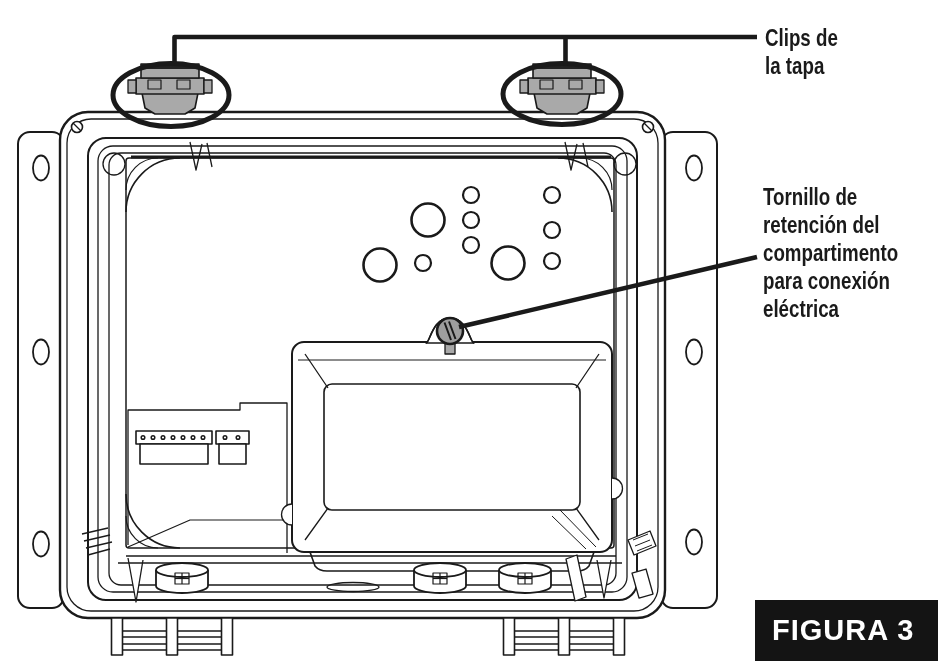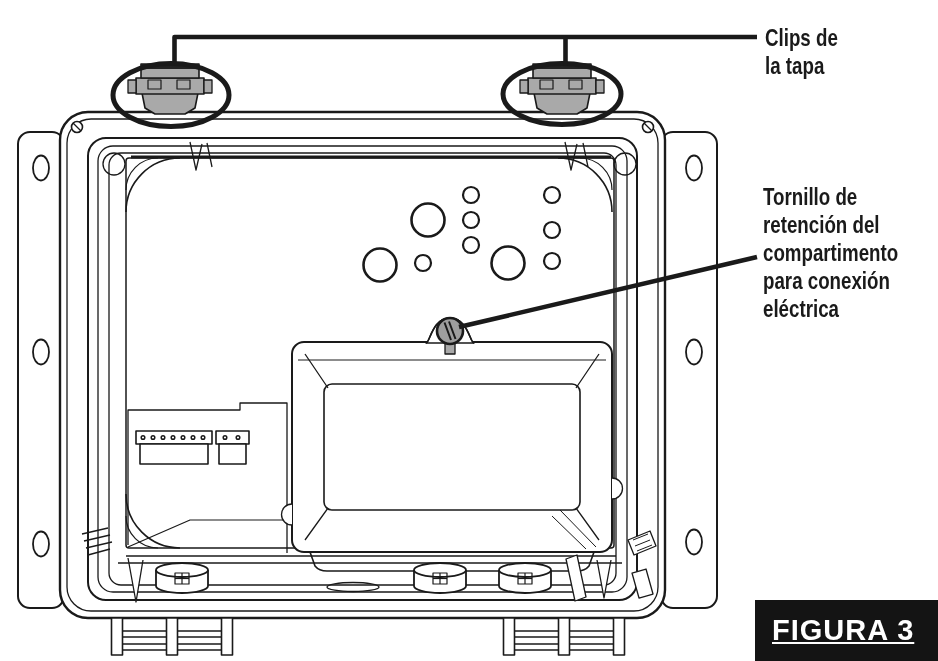--- a/index.html
+++ b/index.html
@@ -30,21 +30,20 @@
     position:absolute;color:#1a1a1a;font-weight:bold;font-size:24px;line-height:28px;
     transform:scaleX(0.78);transform-origin:left top;white-space:nowrap;letter-spacing:0;
   }
   .label-clips{left:765px;top:24px;}
   .label-screw{left:763px;top:183px;}
   .figura-badge{
     position:absolute;left:755px;top:600px;width:183px;height:61px;
     background:#141414;color:#fff;display:flex;align-items:center;
     font-weight:bold;font-size:29px;padding-left:17px;box-sizing:border-box;
     letter-spacing:1px;
-    text-decoration:underline;
   }
 </style>
 </head>
 <body>
 
 <div class="canvas">
 
   <svg width="938" height="661" viewBox="0 0 938 661">
 
     <g>

